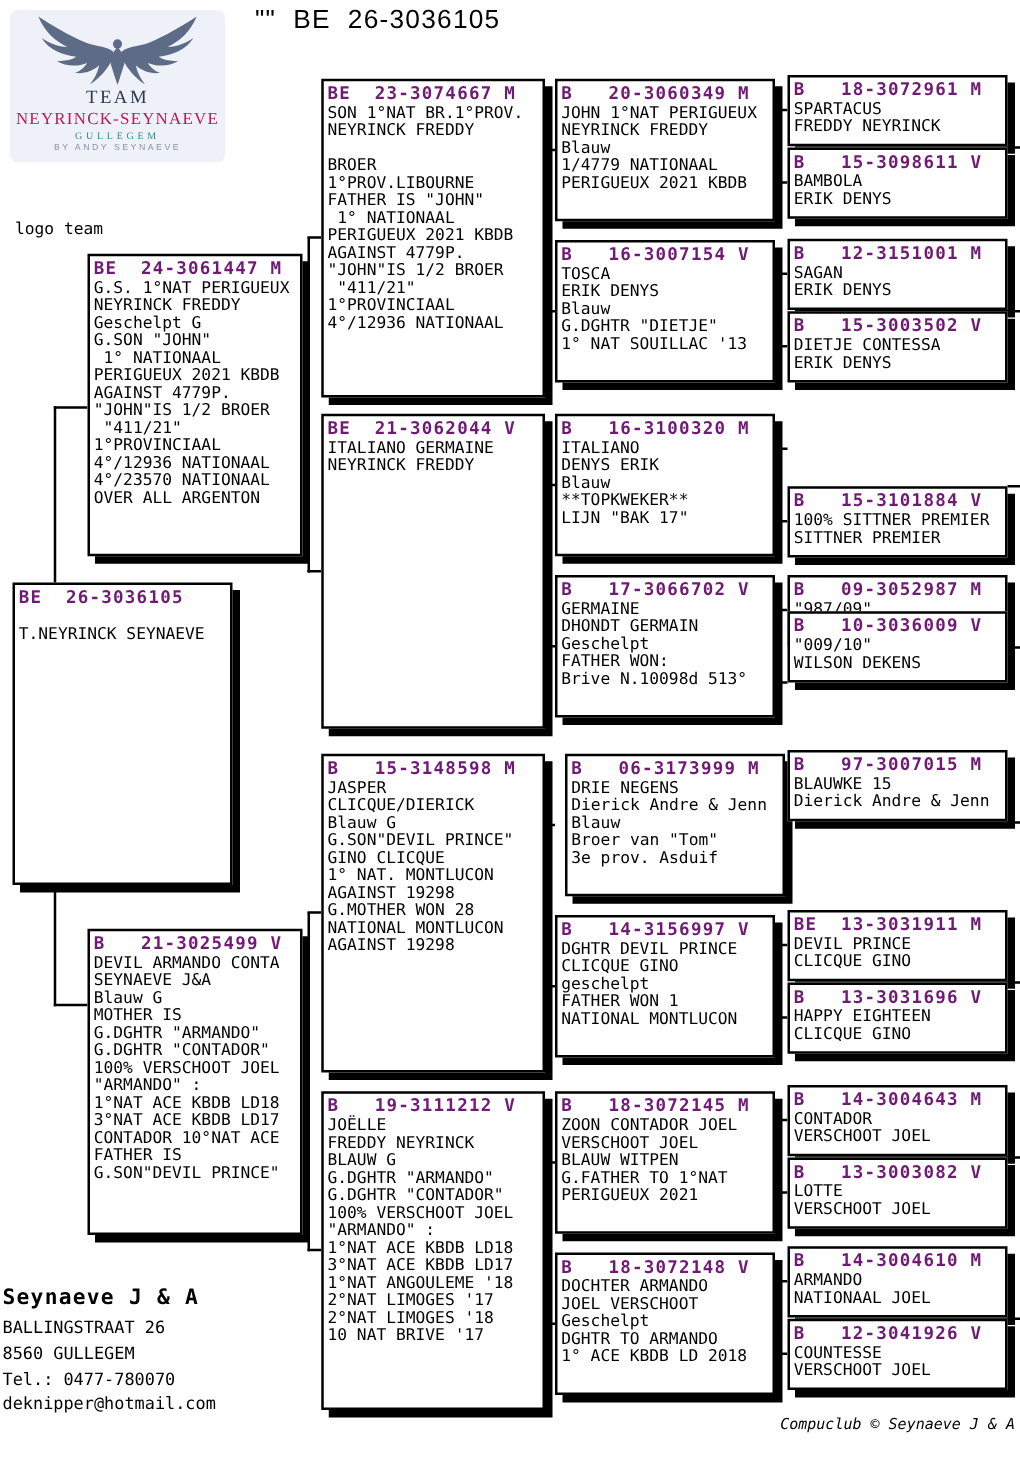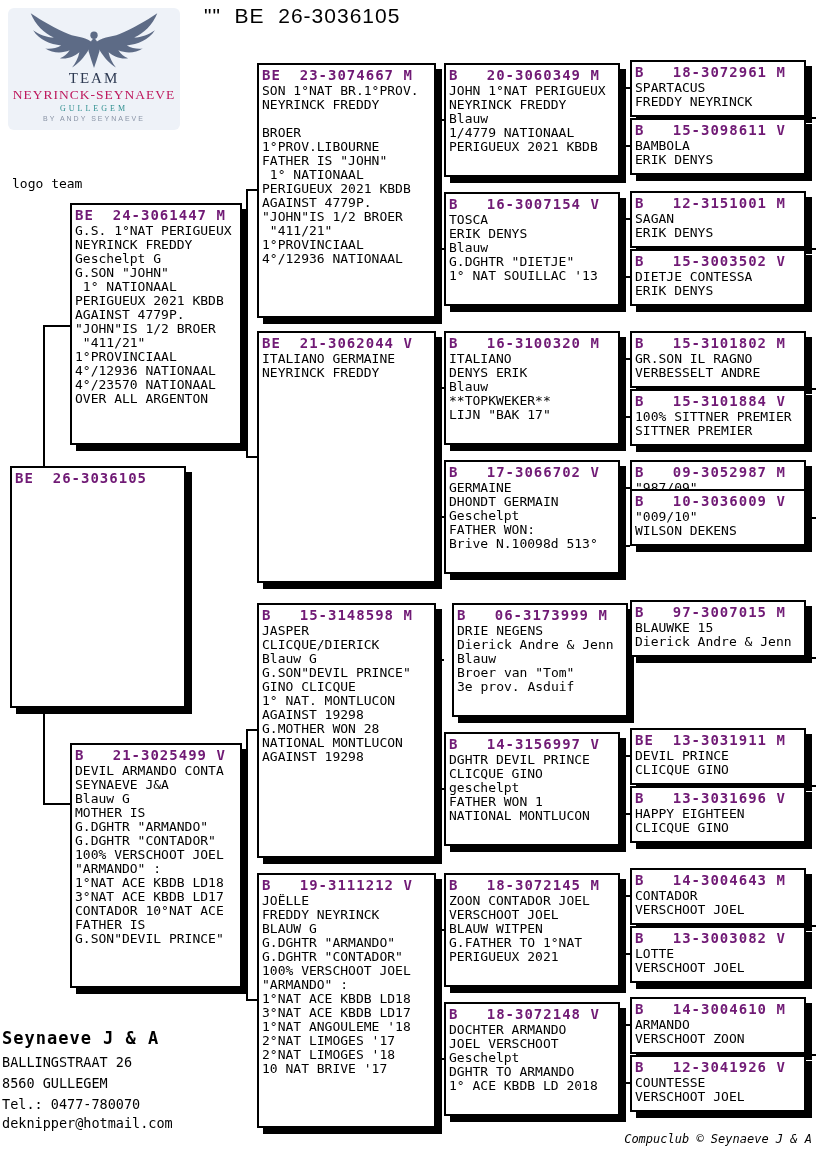--- a/index.html
+++ b/index.html
@@ -122,20 +122,22 @@
       <div class="cline" style="left: 806px; top: 388px; width: 10px; height: 2px;"></div>
       <div class="cline" style="left: 806px; top: 517px; width: 10px; height: 2px;"></div>
       <div class="cline" style="left: 806px; top: 657px; width: 10px; height: 2px;"></div>
       <div class="cline" style="left: 806px; top: 785px; width: 10px; height: 2px;"></div>
       <div class="cline" style="left: 806px; top: 925px; width: 10px; height: 2px;"></div>
       <div class="cline" style="left: 806px; top: 1054px; width: 10px; height: 2px;"></div>
     </div>
 
   <div class="pbox" style="left:10px;top:466px;width:176px;height:242px">
     <div class="ring">BE  26-3036105</div>
+    <div class="btxt">
+T.NEYRINCK SEYNAEVE</div>
   </div>
 
   <div class="pbox" style="left:70px;top:203px;width:172px;height:242px">
     <div class="ring">BE  24-3061447 M</div>
     <div class="btxt">G.S. 1°NAT PERIGUEUX
 NEYRINCK FREDDY
 Geschelpt G
 G.SON "JOHN"
  1° NATIONAAL
 PERIGUEUX 2021 KBDB
@@ -293,25 +295,20 @@
   <div class="pbox" style="left:630px;top:191px;width:176px;height:57px">
     <div class="ring">B   12-3151001 M</div>
     <div class="btxt">SAGAN
 ERIK DENYS</div>
   </div>
   <div class="pbox" style="left:630px;top:249px;width:176px;height:57px">
     <div class="ring">B   15-3003502 V</div>
     <div class="btxt">DIETJE CONTESSA
 ERIK DENYS</div>
   </div>
-  <div class="pbox" style="left:630px;top:331px;width:176px;height:57px">
-    <div class="ring">B   15-3101802 M</div>
-    <div class="btxt">GR.SON IL RAGNO
-VERBESSELT ANDRE</div>
-  </div>
   <div class="pbox" style="left:630px;top:389px;width:176px;height:57px">
     <div class="ring">B   15-3101884 V</div>
     <div class="btxt">100% SITTNER PREMIER
 SITTNER PREMIER</div>
   </div>
   <div class="pbox" style="left:630px;top:460px;width:176px;height:57px">
     <div class="ring">B   09-3052987 M</div>
     <div class="btxt">"987/09"
 DHONDT GERMAIN</div>
   </div>
@@ -341,21 +338,21 @@
 VERSCHOOT JOEL</div>
   </div>
   <div class="pbox" style="left:630px;top:926px;width:176px;height:57px">
     <div class="ring">B   13-3003082 V</div>
     <div class="btxt">LOTTE
 VERSCHOOT JOEL</div>
   </div>
   <div class="pbox" style="left:630px;top:997px;width:176px;height:57px">
     <div class="ring">B   14-3004610 M</div>
     <div class="btxt">ARMANDO
-VERSCHOOT ZOON</div>
+NATIONAAL JOEL</div>
   </div>
   <div class="pbox" style="left:630px;top:1055px;width:176px;height:57px">
     <div class="ring">B   12-3041926 V</div>
     <div class="btxt">COUNTESSE
 VERSCHOOT JOEL</div>
   </div>
 
   <div id="owner">Seynaeve J &amp; A</div>
   <div class="addr" style="top:1054px">BALLINGSTRAAT 26</div>
   <div class="addr" style="top:1075px">8560  GULLEGEM</div>

